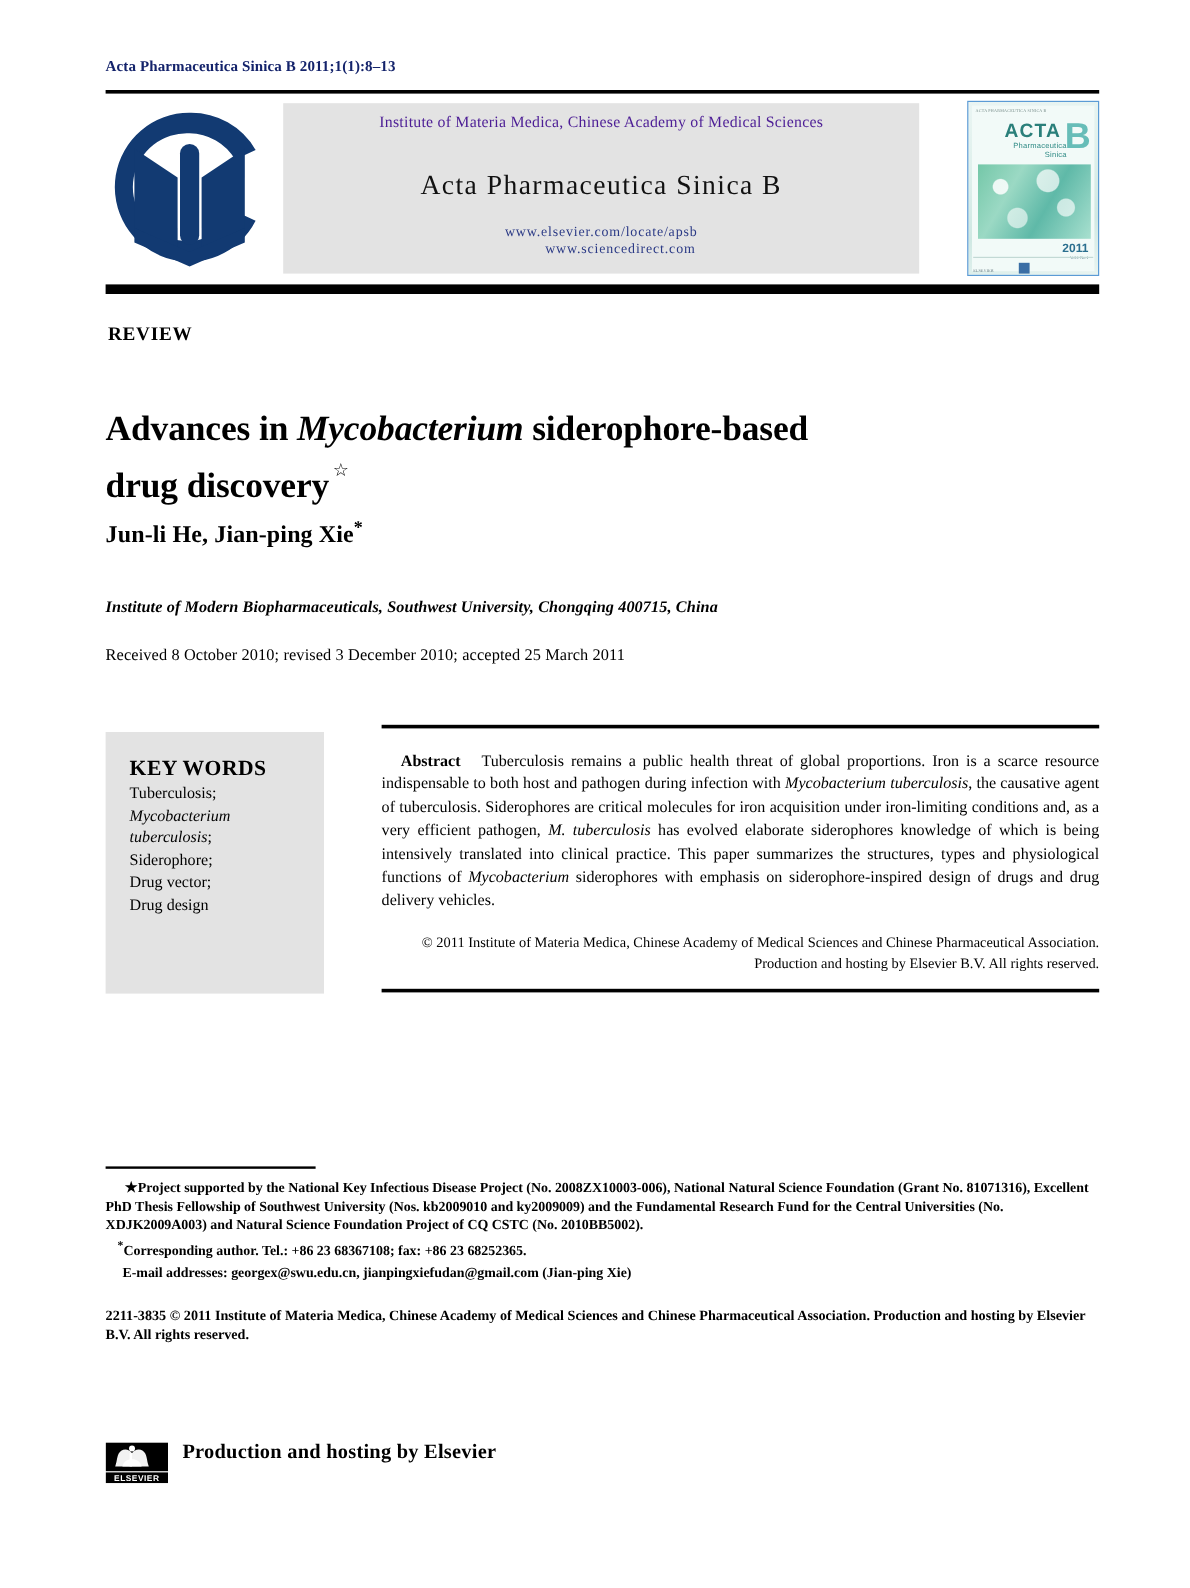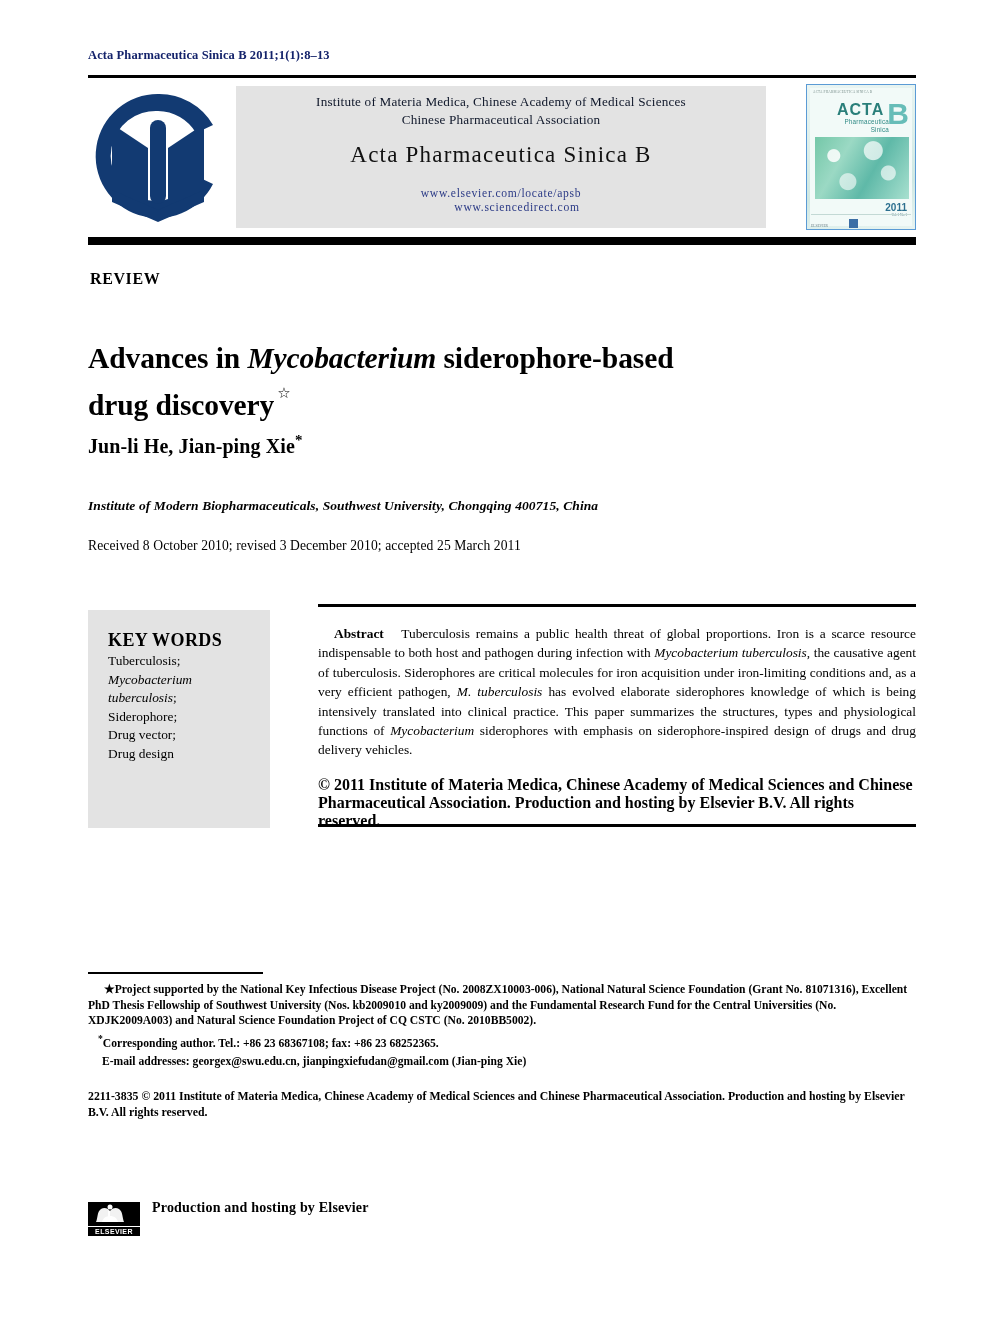--- a/index.html
+++ b/index.html
@@ -57,21 +57,21 @@
     position: absolute;
     left: 148px; top: 2px;
     width: 530px; height: 142px;
     background: #e3e3e3;
   }
   .band-line1, .band-line2 {
     position: absolute;
     width: 530px;
     text-align: center;
     font-size: 13.2px;
-    color: #0f172a;
+    color: #4c1d95;
     letter-spacing: 0.2px;
   }
   .band-line1 { left: 148px; top: 10px; }
   .band-line2 { left: 148px; top: 28px; }
 
   .band-title {
     position: absolute;
     left: 148px; top: 58px;
     width: 530px;
     text-align: center;
@@ -260,23 +260,24 @@
     text-align: justify;
     text-justify: inter-word;
   }
   .abstract .lbl { font-weight: bold; margin-left: 16px; }
   .abstract i { font-style: italic; }
 
   .abs-copy {
     position: absolute;
     left: 318px; top: 776px;
     width: 598px;
-    font-size: 16px;
+    font-size: 12px;
     line-height: 18px;
-    font-weight: bold;
+    font-weight: normal;
+    text-align: right;
   }
 
   
   .fn-rule {
     position: absolute;
     left: 88px; top: 972px;
     width: 175px; height: 1.6px;
     background: #000;
   }
   .fn-block {
@@ -312,21 +313,21 @@
 
   
   .els-logo {
     position: absolute;
     left: 88px; top: 1202px;
     width: 52px; height: 34px;
   }
   .els-caption {
     position: absolute;
     left: 152px; top: 1200px;
-    font-size: 14px;
+    font-size: 17px;
     font-weight: bold;
     letter-spacing: .2px;
   }
 </style>
 </head>
 <body>
 
 <div class="page">
 
   <div class="runhead">Acta Pharmaceutica Sinica B 2011;1(1):8–13</div>
@@ -342,21 +343,20 @@
           <path d="M24 38 L60 62 L60 122 L24 104 Z"></path>
           <path d="M116 38 L80 62 L80 122 L116 104 Z"></path>
           <rect x="62" y="34" width="16" height="84" rx="8"></rect>
           <path d="M24 104 L70 124 L116 104 L116 116 L70 136 L24 116 Z"></path>
         </g>
       </svg>
     </div>
 
     <div class="band-grey"></div>
     <div class="band-line1">Institute of Materia Medica, Chinese Academy of Medical Sciences</div>
-    <div class="band-line2">Chinese Pharmaceutical Association</div>
     <div class="band-title">Acta Pharmaceutica Sinica B</div>
     <div class="band-url1">www.elsevier.com/locate/apsb</div>
     <div class="band-url2">www.sciencedirect.com</div>
 
     <div class="cover">
       <div class="cover-inner"></div>
       <div class="cover-topline">ACTA PHARMACEUTICA SINICA B</div>
       <div class="cover-b">B</div>
       <div class="cover-acta">ACTA</div>
       <div class="cover-sub1">Pharmaceutica</div>

